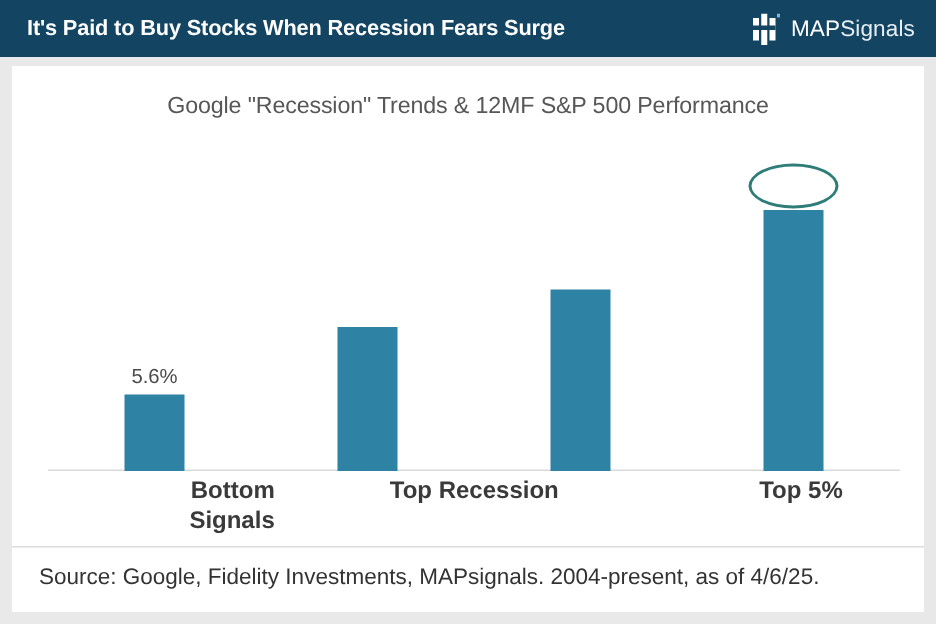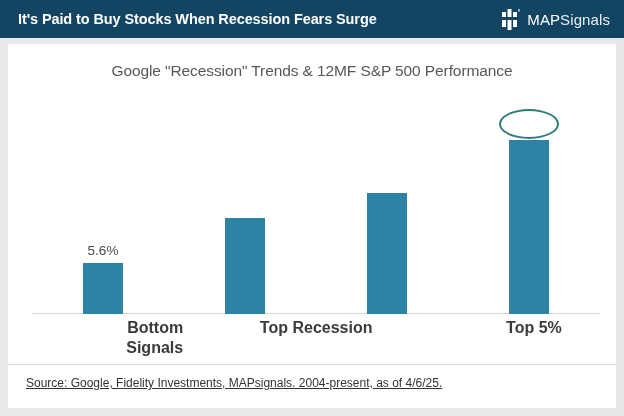--- a/index.html
+++ b/index.html
@@ -172,24 +172,23 @@
     left: 0;
     top: 320px;
     width: 608px;
     height: 1px;
     background: #dcdcdc;
   }
   .source {
     position: absolute;
     left: 18px;
     top: 332px;
-    font-size: 12px;
+    font-size: 15px;
     color: #333333;
     white-space: nowrap;
-    text-decoration: underline;
   }
 </style>
 </head>
 <body>
 
 <div class="page">
 
   <div class="header">
     <div class="header-title">It's Paid to Buy Stocks When Recession Fears Surge</div>
 

